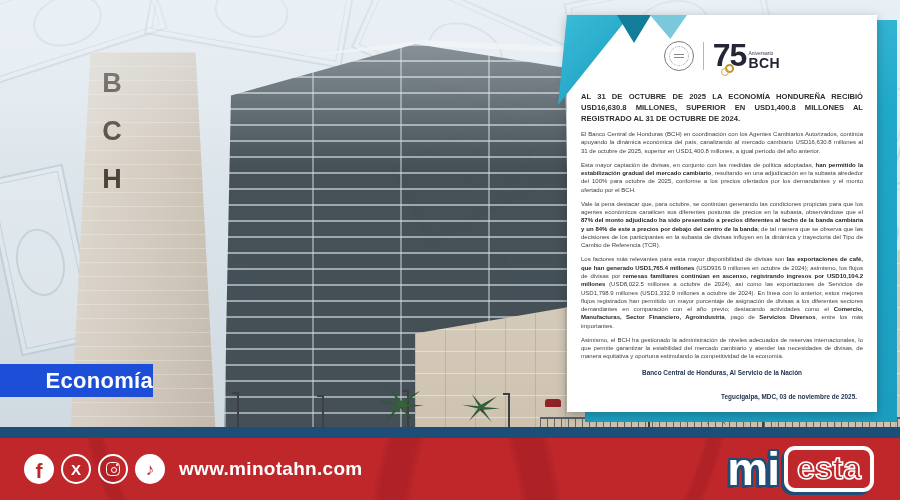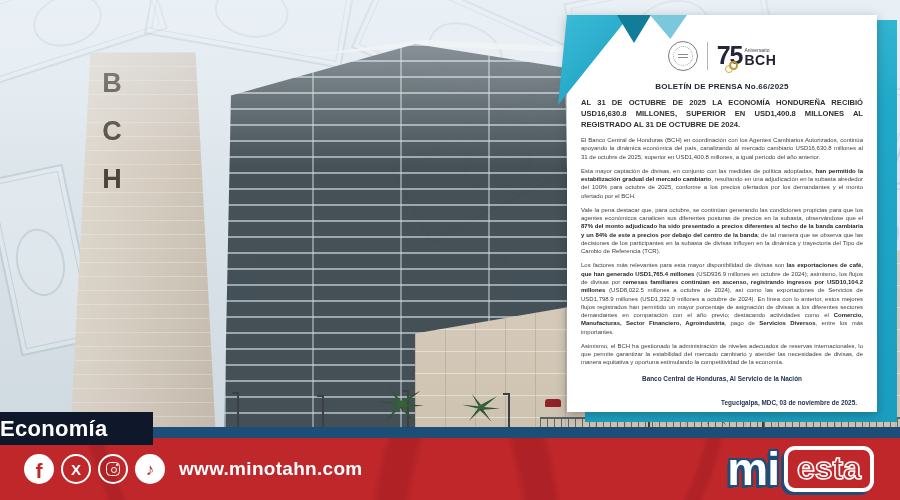--- a/index.html
+++ b/index.html
@@ -59,40 +59,40 @@
   .tri-light { position:absolute; left:92px; top:0; width:37px; height:24px; background:#79c8dc;
                clip-path:polygon(0% 0%, 100% 0%, 55% 100%); }
 
   .doc-logos { height:38px; display:flex; align-items:center; justify-content:center; gap:9px; }
   .seal { width:30px; height:30px; border:1.6px solid #7b7b7b; border-radius:50%; position:relative; }
   .seal::before { content:""; position:absolute; inset:4px; border:1px dotted #9a9a9a; border-radius:50%; }
   .seal::after { content:""; position:absolute; left:9px; top:12px; width:10px; height:6px;
                  background:repeating-linear-gradient(180deg,#8a8a8a 0 1px, transparent 1px 3px); }
   .logo-divider { width:1px; height:28px; background:#b5b5b5; }
   .anniv { display:flex; align-items:flex-end; gap:2px; position:relative; }
-  .anniv-num { font-size:25px; font-weight:bold; color:#252538; line-height:.85; letter-spacing:-1px; }
+  .anniv-num { font-size:32px; font-weight:bold; color:#252538; line-height:.85; letter-spacing:-1px; }
   .anniv-swirl { position:absolute; left:12px; bottom:-3px; width:9px; height:9px; border:2px solid #bf9730;
                  border-radius:50%; background:transparent; }
   .anniv-swirl::after { content:""; position:absolute; left:-6px; top:2px; width:6px; height:6px;
                         border:1.5px solid #d2ab3c; border-radius:50%; }
   .anniv-col { display:flex; flex-direction:column; line-height:1; }
   .anniv-label { font-size:5px; color:#3c3c50; }
   .anniv-org { font-size:14px; font-weight:bold; color:#222234; letter-spacing:.5px; }
 
   .doc-title { margin-top:7px; text-align:center; font-size:8px; font-weight:bold; color:#1d2430; letter-spacing:.2px; }
-  .doc-headline { margin-top:6px; font-size:7.6px; line-height:1.45; font-weight:bold; color:#2e2e2e;
+  .doc-headline { margin-top:16px; font-size:7.6px; line-height:1.45; font-weight:bold; color:#2e2e2e;
                   text-align:justify; }
   .doc-body p { margin-top:6px; font-size:6px; line-height:1.38; color:#404040; text-align:justify; }
   .doc-body b { color:#262626; }
   .doc-closing { margin-top:8px; text-align:center; font-size:6.4px; font-weight:bold; color:#22344f; }
   .doc-dateline { margin-top:17px; text-align:right; font-size:6.4px; font-weight:bold; color:#22344f; padding-right:6px; }
 
   
-  .category { position:absolute; left:0; top:364px; width:153px; height:33px; background:#0f172a;
-              display:flex; align-items:center; justify-content:flex-start; z-index:12;margin-top:48px; }
+  .category { position:absolute; left:0; top:364px; width:153px; height:33px; background:#1d4ed8;
+              display:flex; align-items:center; justify-content:flex-end; z-index:12; }
   .category span { color:#ffffff; font-size:22px; font-weight:bold; letter-spacing:.3px; }
 
   
   .navy-stripe { position:absolute; left:0; top:427px; width:900px; height:11px; background:#1d4e78; z-index:11; }
   .banner { position:absolute; left:0; top:438px; width:900px; height:62px; z-index:11;
             background:
               radial-gradient(circle at 8% 210%, transparent 54%, rgba(160,28,33,.55) 55%, rgba(160,28,33,.55) 58%, transparent 59%),
               radial-gradient(circle at 45% -120%, transparent 60%, rgba(160,28,33,.45) 61%, rgba(160,28,33,.45) 63%, transparent 64%),
               radial-gradient(circle at 88% 190%, transparent 48%, rgba(160,28,33,.5) 49%, rgba(160,28,33,.5) 52%, transparent 53%),
               #bf272b;
@@ -165,21 +165,20 @@
         <div class="logo-divider"></div>
         <div class="anniv">
           <span class="anniv-num">75</span>
           <span class="anniv-swirl"></span>
           <span class="anniv-col">
             <span class="anniv-label">Aniversario</span>
             <span class="anniv-org">BCH</span>
           </span>
         </div>
       </div>
-      <div class="doc-title">BOLETÍN DE PRENSA No.66/2025</div>
       <div class="doc-headline">AL 31 DE OCTUBRE DE 2025 LA ECONOMÍA HONDUREÑA RECIBIÓ USD16,630.8 MILLONES, SUPERIOR EN USD1,400.8 MILLONES AL REGISTRADO AL 31 DE OCTUBRE DE 2024.</div>
       <div class="doc-body">
           <p><span>El Banco Central de Honduras (BCH) en coordinación con los Agentes Cambiarios Autorizados, continúa apoyando la dinámica económica del país, canalizando al mercado cambiario USD16,630.8 millones al 31 de octubre de 2025, superior en USD1,400.8 millones, a igual período del año anterior.</span></p>
           <p><span>Esta mayor captación de divisas, en conjunto con las medidas de política adoptadas, </span><b>han permitido la estabilización gradual del mercado cambiario</b><span>, resultando en una adjudicación en la subasta alrededor del 100% para octubre de 2025, conforme a los precios ofertados por los demandantes y el monto ofertado por el BCH.</span></p>
           <p><span>Vale la pena destacar que, para octubre, se continúan generando las condiciones propicias para que los agentes económicos canalicen sus diferentes posturas de precios en la subasta, observándose que el </span><b>87% del monto adjudicado ha sido presentado a precios diferentes al techo de la banda cambiaria y un 84% de este a precios por debajo del centro de la banda</b><span>; de tal manera que se observa que las decisiones de los participantes en la subasta de divisas influyen en la dinámica y trayectoria del Tipo de Cambio de Referencia (TCR).</span></p>
           <p><span>Los factores más relevantes para esta mayor disponibilidad de divisas son </span><b>las exportaciones de café, que han generado USD1,765.4 millones</b><span> (USD936.9 millones en octubre de 2024); asimismo, los flujos de divisas por </span><b>remesas familiares continúan en ascenso, registrando ingresos por USD10,104.2 millones</b><span> (USD8,022.5 millones a octubre de 2024), así como las exportaciones de Servicios de USD1,798.9 millones (USD1,332.9 millones a octubre de 2024). En línea con lo anterior, estos mejores flujos registrados han permitido un mayor porcentaje de asignación de divisas a los diferentes sectores demandantes en comparación con el año previo; destacando actividades como el </span><b>Comercio, Manufacturas, Sector Financiero, Agroindustria</b><span>, pago de </span><b>Servicios Diversos</b><span>, entre los más importantes.</span></p>
           <p><span>Asimismo, el BCH ha gestionado la administración de niveles adecuados de reservas internacionales, lo que permite garantizar la estabilidad del mercado cambiario y atender las necesidades de divisas, de manera equitativa y oportuna estimulando la competitividad de la economía.</span></p>
         </div>
       <div class="doc-closing">Banco Central de Honduras, Al Servicio de la Nación</div>
       <div class="doc-dateline">Tegucigalpa, MDC, 03 de noviembre de 2025.</div>

